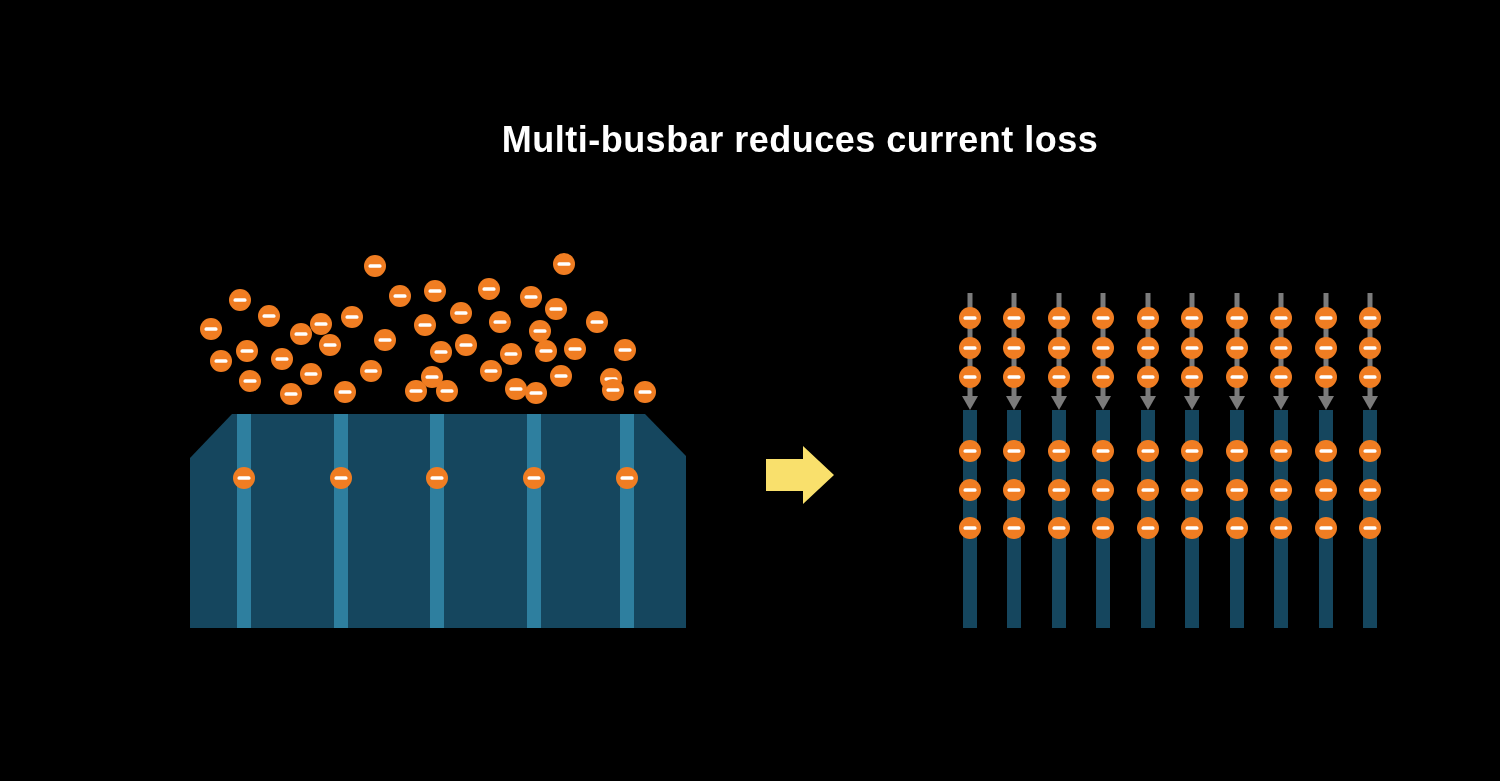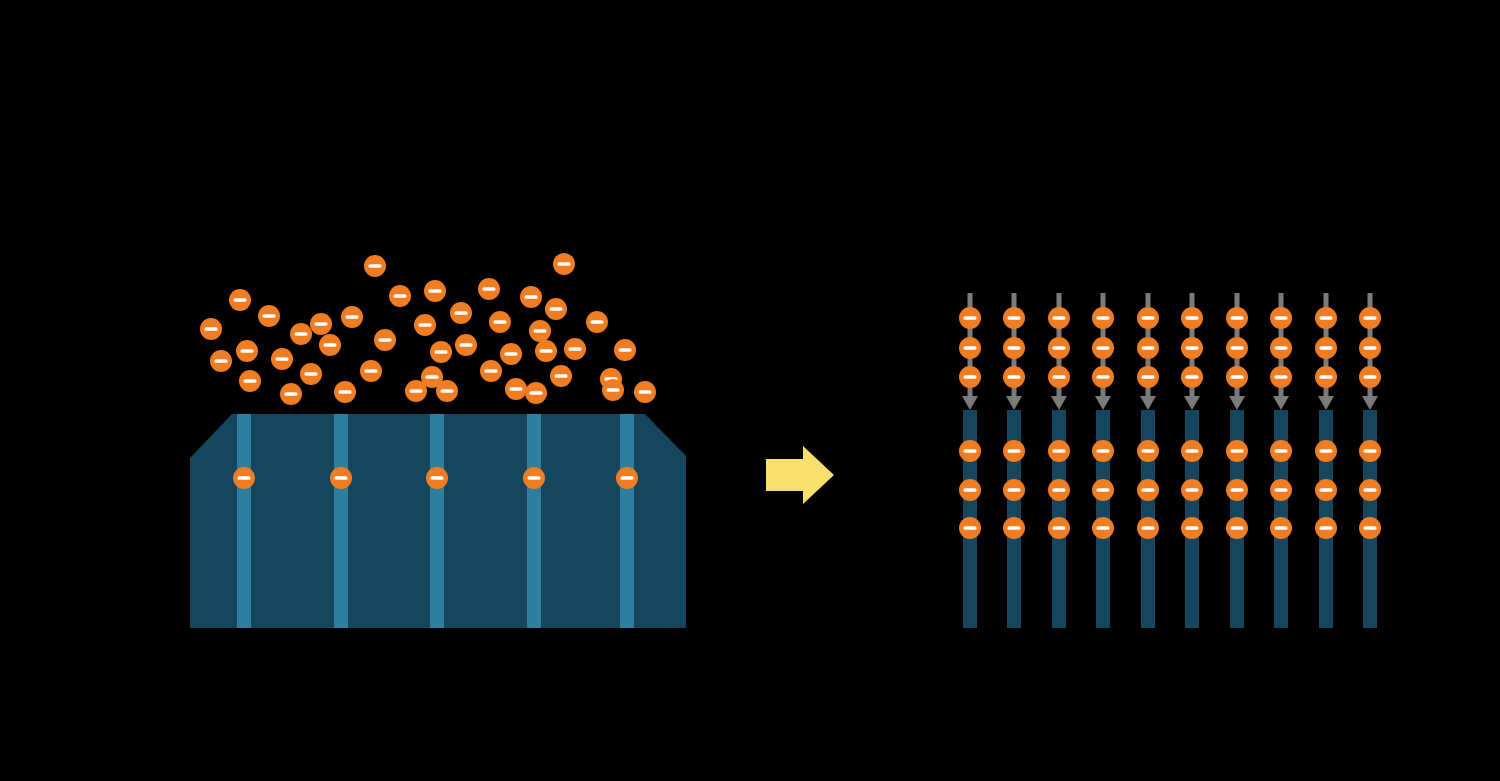--- a/index.html
+++ b/index.html
@@ -29,20 +29,21 @@
   #diagram-canvas {
     position: absolute;
     top: 0;
     left: 0;
   }
 </style>
 </head>
 <body>
 
 <div id="stage">
+  <div id="diagram-title">Multi-busbar reduces current loss</div>
   <svg id="diagram-canvas" width="1500" height="781" viewBox="0 0 1500 781">
       <g>
         <polygon points="190,458 232,414 645,414 686,456 686,628 190,628" fill="#15465e"></polygon>
         <g>
           <rect x="237" y="414" width="14" height="214" fill="#2e7f9f"></rect>
           <rect x="334" y="414" width="14" height="214" fill="#2e7f9f"></rect>
           <rect x="430" y="414" width="14" height="214" fill="#2e7f9f"></rect>
           <rect x="527" y="414" width="14" height="214" fill="#2e7f9f"></rect>
           <rect x="620" y="414" width="14" height="214" fill="#2e7f9f"></rect>
         </g>

